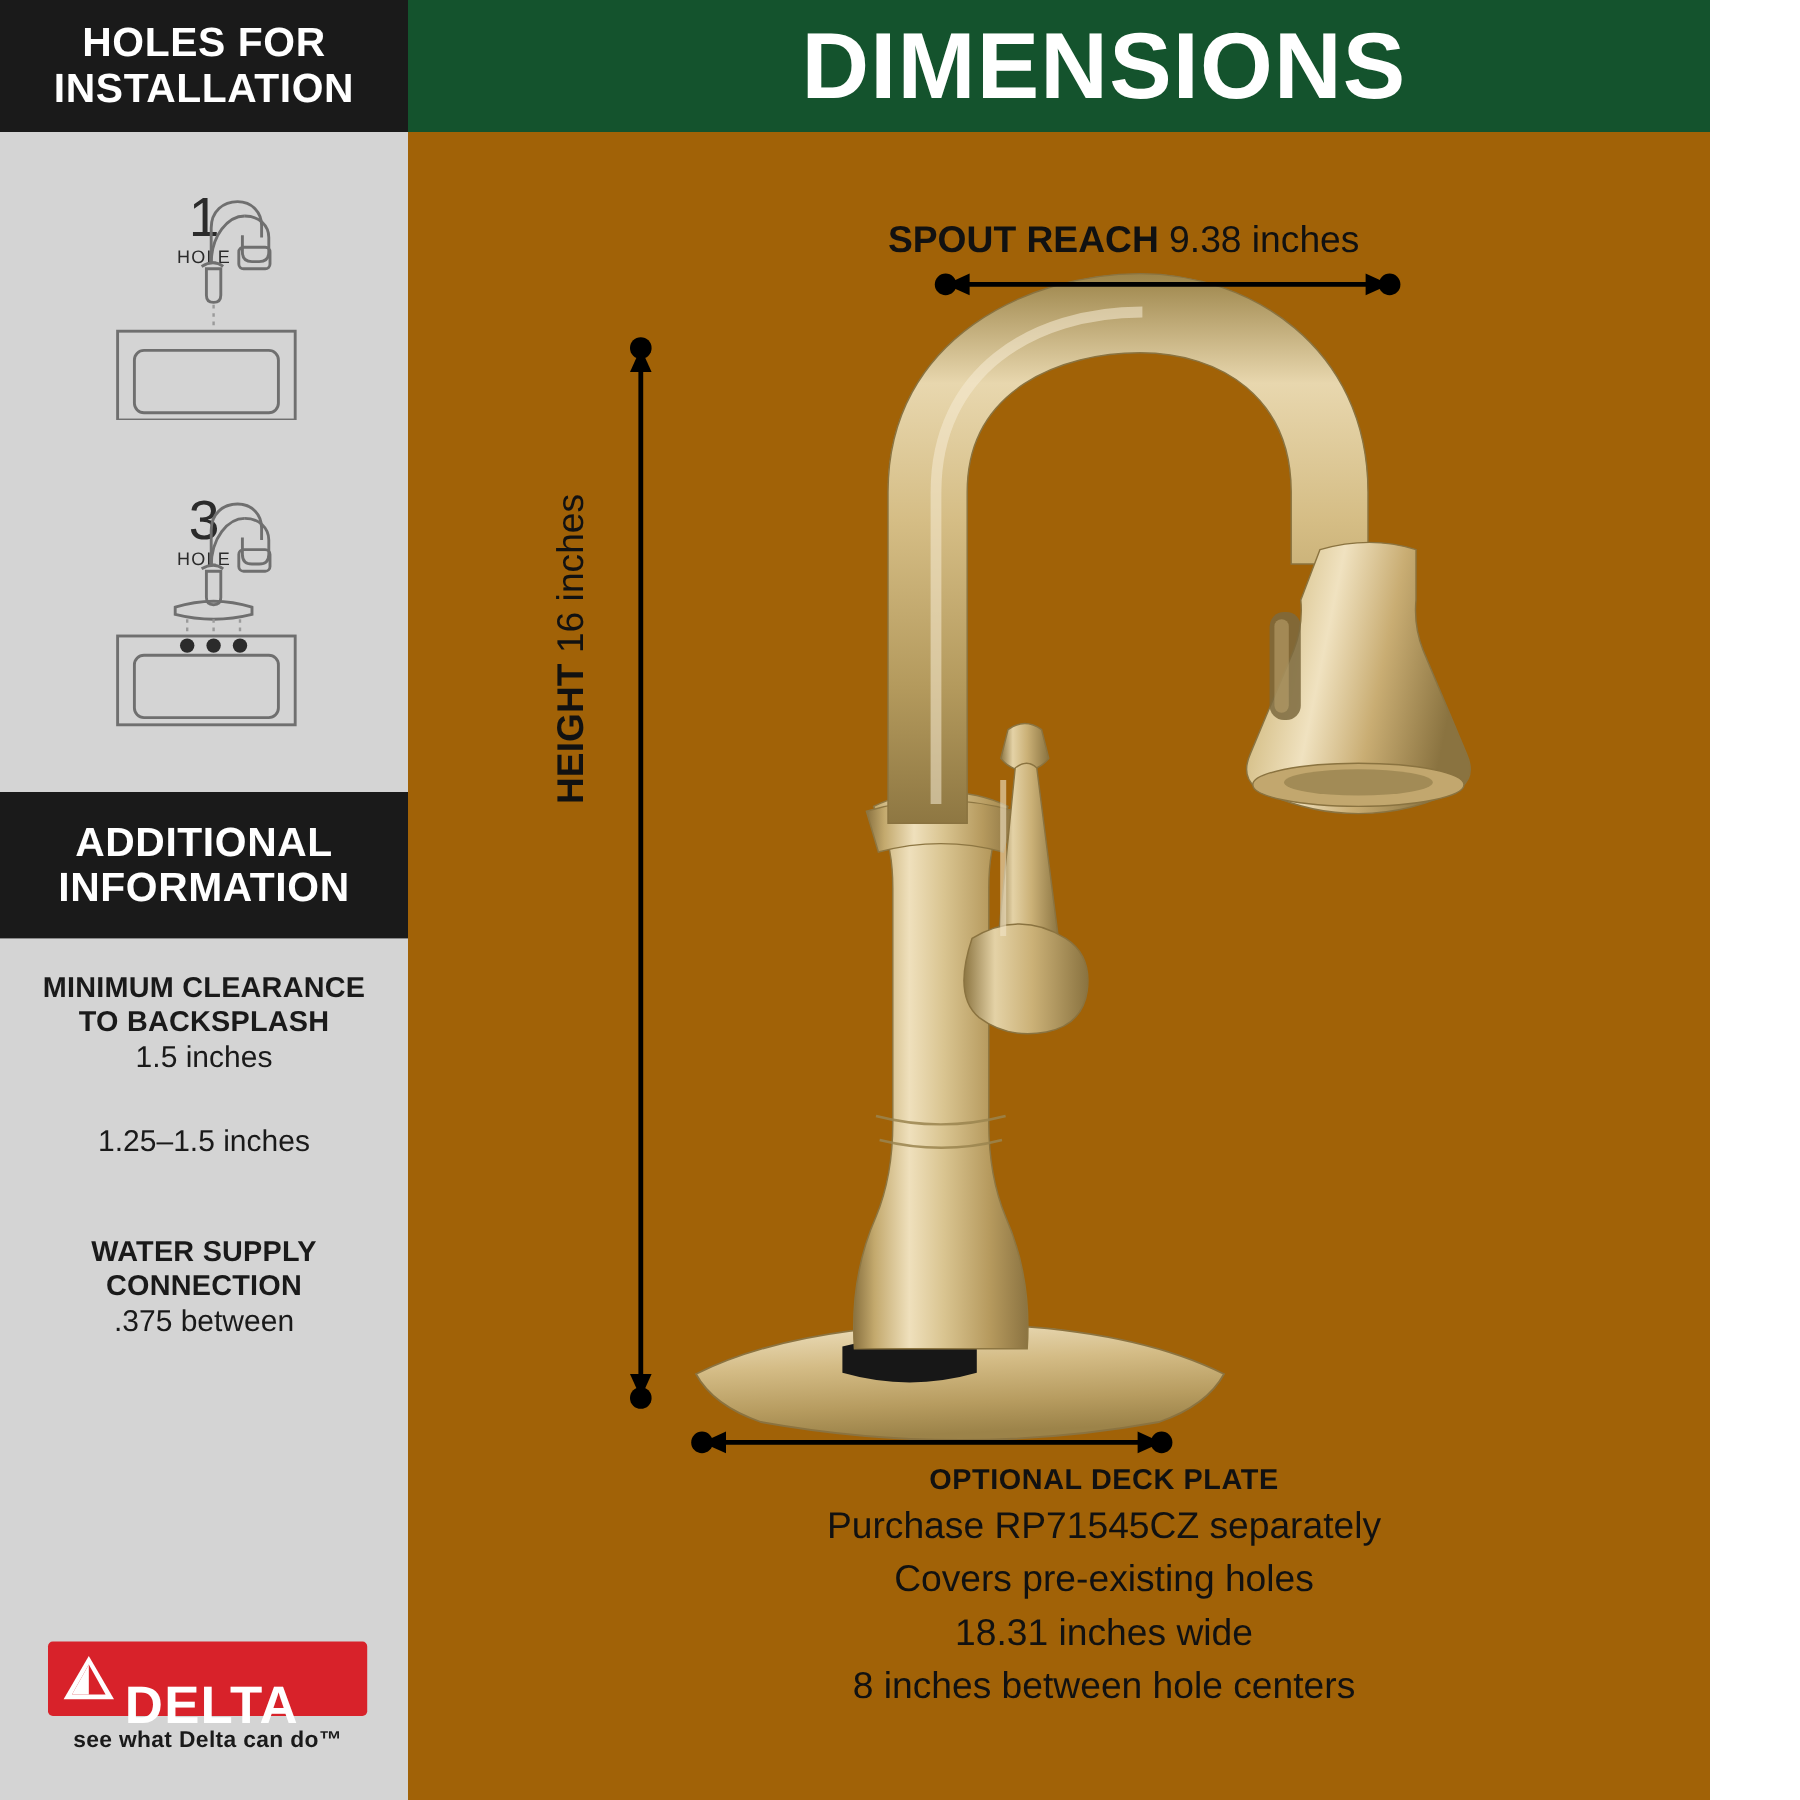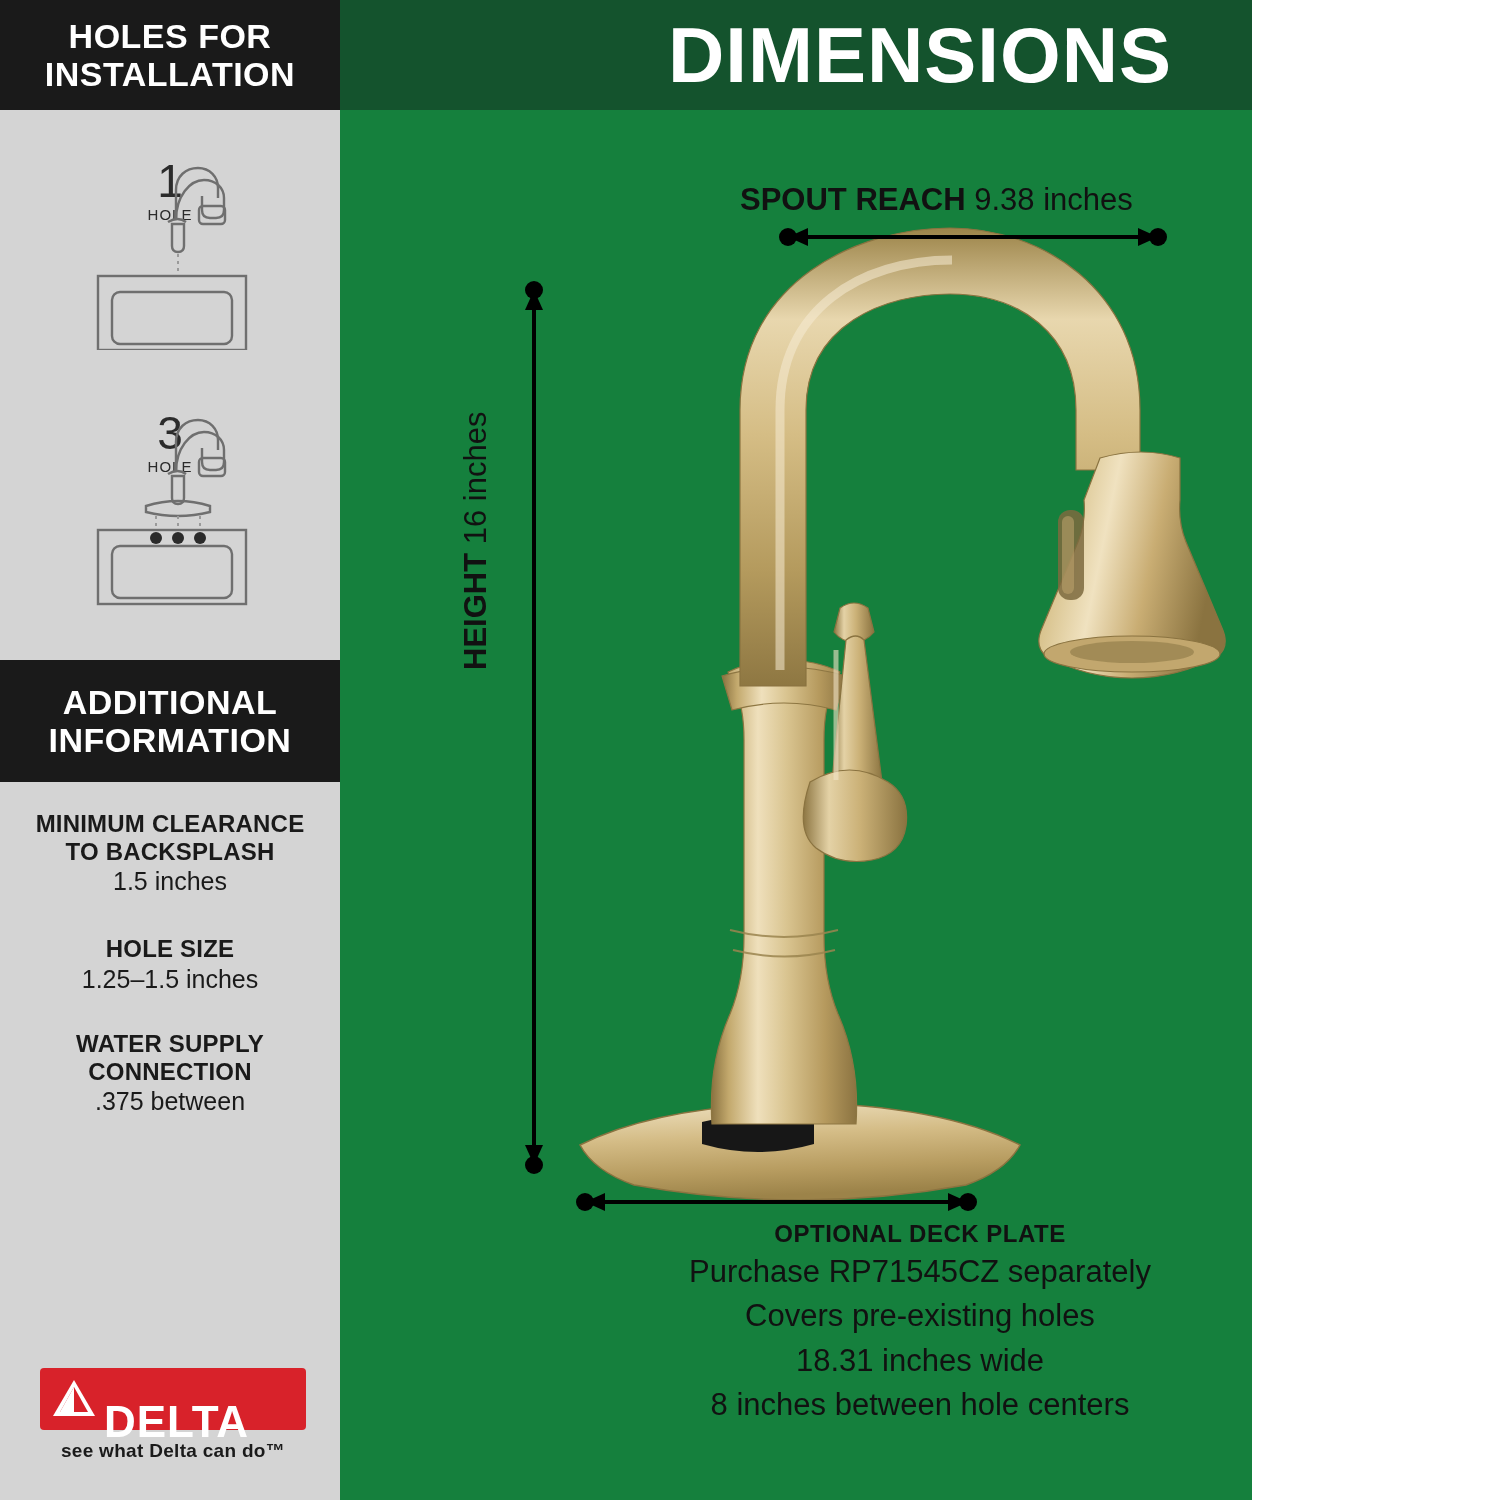--- a/index.html
+++ b/index.html
@@ -2,21 +2,21 @@
 <html><head>
 <meta charset="utf-8">
 <style>
   html, body {
     margin: 0;
     padding: 0;
     background: #ffffff;
   }
   #page {
     position: relative;
-    width: 1252px;
+    width: 1425px;
     height: 1500px;
     background: #ffffff;
     font-family: "Liberation Sans", sans-serif;
     overflow: hidden;
   }
 
   
   #sidebar {
     position: absolute;
     left: 0; top: 0;
@@ -151,21 +151,21 @@
     font-weight: bold;
     letter-spacing: 1px;
   }
 
   
   #main {
     position: absolute;
     left: 340px; top: 110px;
     width: 1160px;
     height: 1390px;
-    background: #15803d;
+    background: #a16207;
   }
 
   .dim-label {
     position: absolute;
     color: #111111;
     white-space: nowrap;
   }
   #spout-reach-label {
     left: 400px;
     top: 72px;
@@ -282,21 +282,20 @@
       <div>INFORMATION</div>
     </div>
 
     <div class="addl-item" style="top:810px;">
       <div class="addl-label" style="white-space:pre-line;">MINIMUM CLEARANCE
 TO BACKSPLASH</div>
       <div class="addl-value">1.5 inches</div>
     </div>
 
     <div class="addl-item" style="top:935px;">
-      <div class="addl-label" style="white-space:pre-line;">HOLE SIZE</div>
       <div class="addl-value">1.25–1.5 inches</div>
     </div>
 
     <div class="addl-item" style="top:1030px;">
       <div class="addl-label" style="white-space:pre-line;">WATER SUPPLY
 CONNECTION</div>
       <div class="addl-value">.375 between</div>
     </div>
 
     <div id="delta-logo">

